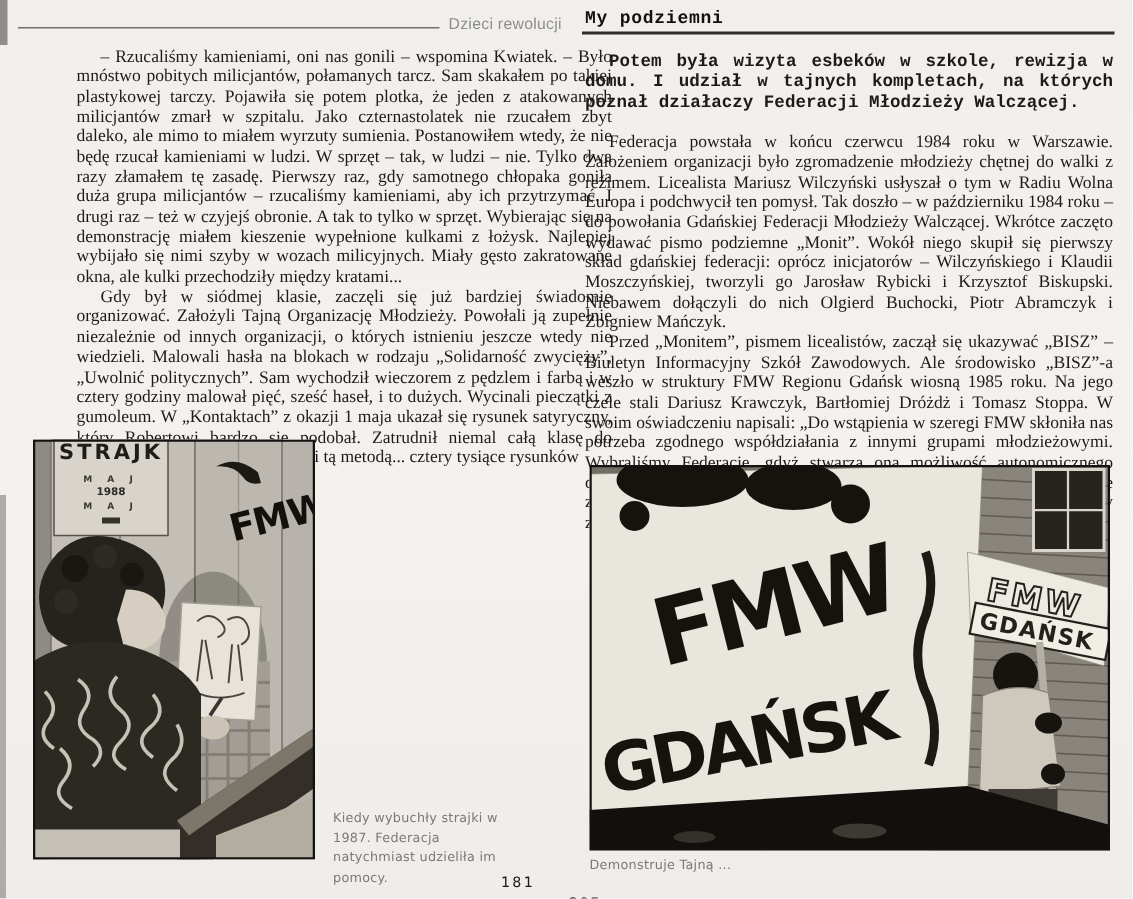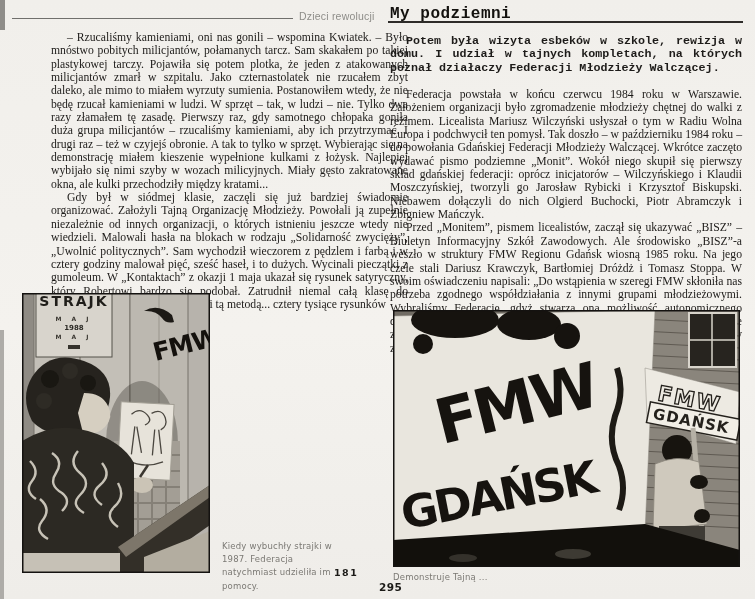--- a/index.html
+++ b/index.html
@@ -15,21 +15,21 @@
   
   .runhead-rule-left{position:absolute;left:12px;top:18px;width:281px;height:1.3px;background:#706f6c;}
   .runhead-label-left{
     position:absolute;left:299px;top:10px;width:63px;
     font-family:"Liberation Sans",sans-serif;font-size:10.5px;color:#8e8d89;
     letter-spacing:.2px;white-space:nowrap;
   }
   .runhead-label-right{
     position:absolute;left:390px;top:5px;
     font-family:"Liberation Mono","DejaVu Sans Mono",monospace;
-    font-weight:bold;font-size:16px;color:#13110e;letter-spacing:.5px;
+    font-weight:bold;font-size:12px;color:#13110e;letter-spacing:.5px;
   }
   .runhead-rule-right{position:absolute;left:388px;top:21px;width:355px;height:2px;background:#2e2c29;}
 
   
   .body-text{position:absolute;font-size:11.7px;line-height:13.35px;text-align:justify;color:#1d1b19;}
   .body-text p{margin:0;text-indent:16px;}
   .left-text{left:12px;top:31px;width:357px;margin-left:39px;}
   .right-text{left:390px;top:35px;width:352px;}
   .right-text p.lead{font-weight:bold;margin-bottom:13px;font-family:Liberation Mono, monospace;}
 
@@ -40,21 +40,21 @@
   svg text{font-family:"DejaVu Sans",sans-serif;}
 
   
   .caption{
     position:absolute;font-family:"DejaVu Sans",sans-serif;
     font-size:8.5px;color:#7b7974;line-height:1.55;letter-spacing:.2px;
   }
   .caption-left{left:222px;top:540px;width:112px;}
   .caption-right{left:393px;top:571px;width:220px;}
   .pagenum{
-    position:absolute;font-family:"DejaVu Sans",sans-serif;font-weight:bold;color:#1b1a17;
+    position:absolute;font-family:"DejaVu Sans",sans-serif;font-weight:normal;color:#1b1a17;margin-top:16px;
   }
   .pagenum-left{left:334px;top:567px;font-size:9.5px;letter-spacing:1.5px;}
   .pagenum-right{left:379px;top:581px;font-size:10.5px;letter-spacing:.5px;}
 </style>
 </head>
 <body>
 
 <div>
 
   <div class="scan-strip top"></div>

